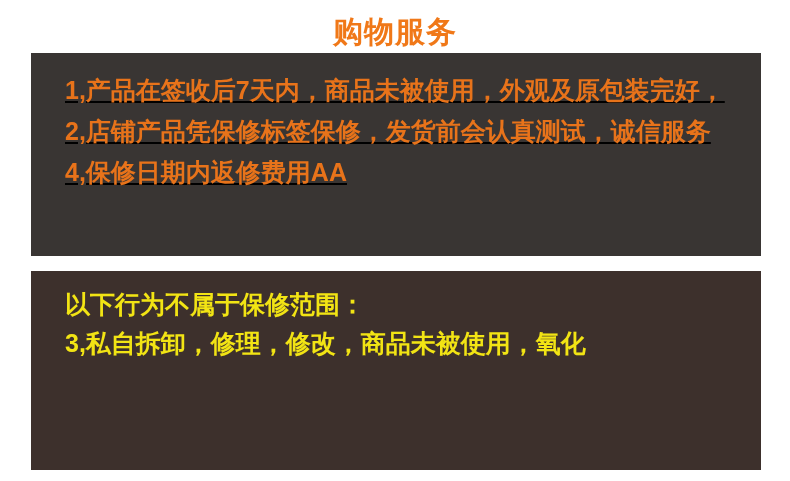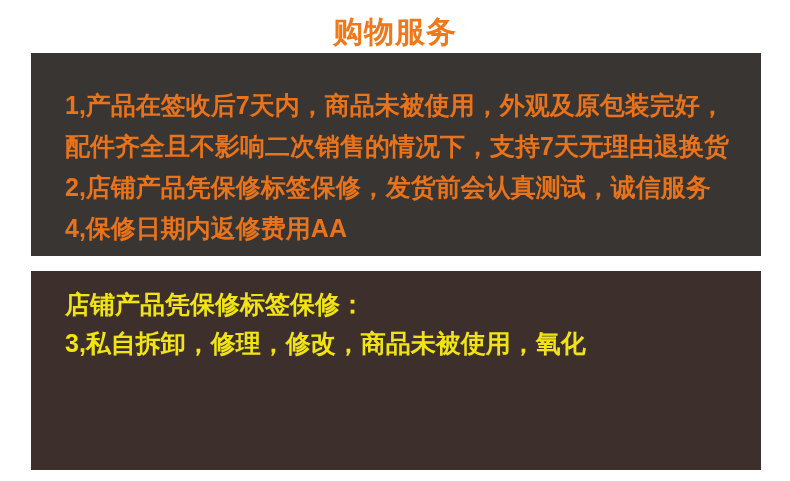--- a/index.html
+++ b/index.html
@@ -58,21 +58,21 @@
     height: 199px;
     background: #3D302C;
   }
 
   .lines {
     position: absolute;
     left: 34px;
     top: 0;
     right: 10px;
   }
-  .panel-service .lines { top: 32px; }
+  .panel-service .lines { top: 17px; text-decoration: underline; }
   .panel-warranty .lines { top: 14px; }
 
   .line {
     font-size: 25px;
     font-weight: bold;
     line-height: 41px;
     white-space: pre;
     letter-spacing: 0px;
   }
   .panel-service .line {
@@ -88,26 +88,25 @@
 
 <div class="page">
 
   <div class="title-bar">
     <div class="title-text">购物服务</div>
   </div>
 
   <div class="panel panel-service">
     <div class="lines">
       <div class="line">1,产品在签收后7天内，商品未被使用，外观及原包装完好，</div>
-      <div class="line">配件齐全且不影响二次销售的情况下，支持7天无理由退换货</div>
       <div class="line">2,店铺产品凭保修标签保修，发货前会认真测试，诚信服务</div>
       <div class="line">4,保修日期内返修费用AA</div>
     </div>
   </div>
 
   <div class="panel panel-warranty">
     <div class="lines">
-      <div class="line">店铺产品凭保修标签保修：</div>
+      <div class="line">以下行为不属于保修范围：</div>
       <div class="line">3,私自拆卸，修理，修改，商品未被使用，氧化</div>
     </div>
   </div>
 
 </div>
 
 </body></html>

